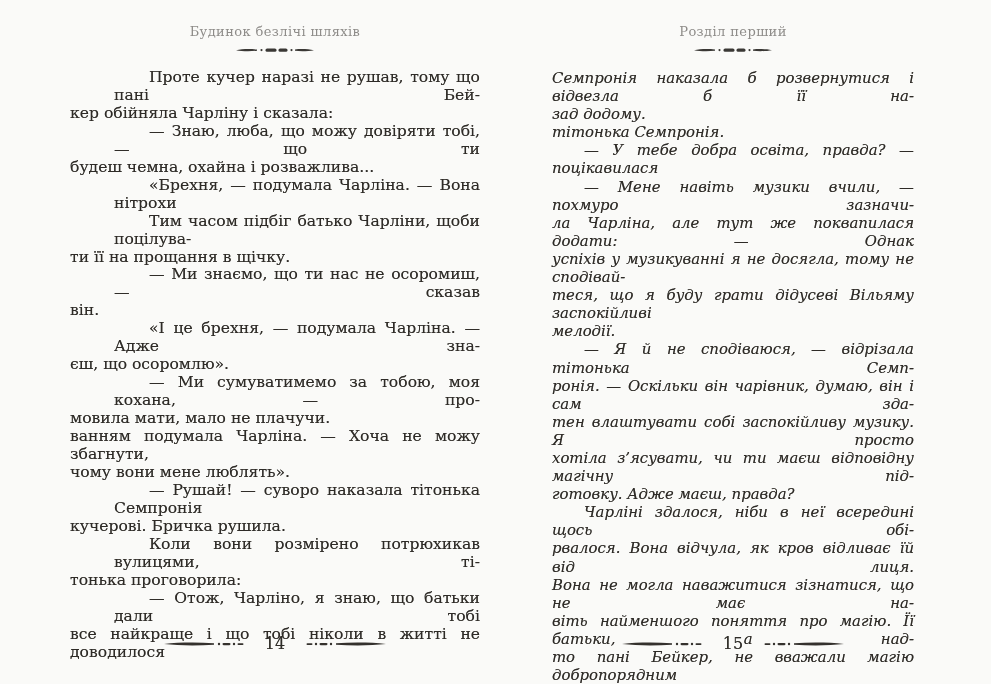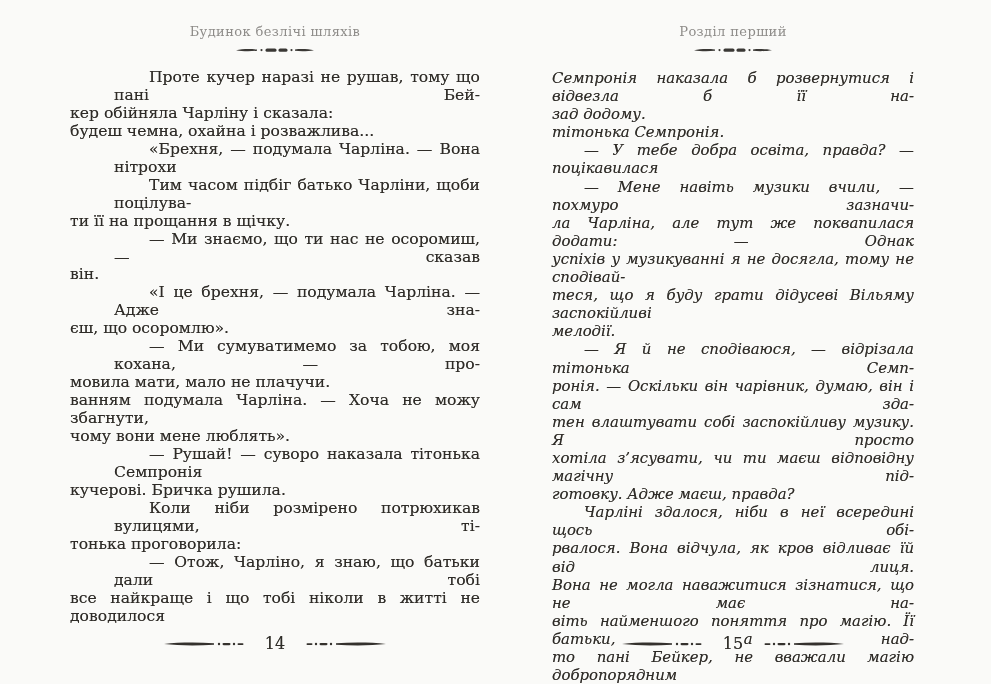--- a/index.html
+++ b/index.html
@@ -69,35 +69,36 @@
       <path d="M1 4.2 C 7 2.9, 15 2.7, 22 3.5 L22 4.7 C 15 5.4, 7 5.3, 1 4.2 Z"></path>
       <circle cx="26.5" cy="4.1" r="1.1"></circle>
       <rect x="30.5" y="2.4" width="11" height="3.4" rx="1.6"></rect>
       <rect x="43.5" y="2.4" width="9" height="3.4" rx="1.6"></rect>
       <circle cx="56.5" cy="4.1" r="1.1"></circle>
       <path d="M79 4.2 C 73 2.9, 65 2.7, 60 3.5 L60 4.7 C 65 5.4, 73 5.3, 79 4.2 Z"></path>
     </svg>
     <div class="body">
         <div class="line indent just">Проте кучер наразі не рушав, тому що пані Бей-</div>
         <div class="line">кер обійняла Чарліну і сказала:</div>
+        <div class="line indent just">— Знаю, люба, що можу довіряти тобі, — що ти</div>
         <div class="line">будеш чемна, охайна і розважлива...</div>
         <div class="line indent just">«Брехня, — подумала Чарліна. — Вона нітрохи</div>
         <div class="line indent just">Тим часом підбіг батько Чарліни, щоби поцілува-</div>
         <div class="line">ти її на прощання в щічку.</div>
         <div class="line indent just">— Ми знаємо, що ти нас не осоромиш, — сказав</div>
         <div class="line">він.</div>
         <div class="line indent just">«І це брехня, — подумала Чарліна. — Адже зна-</div>
         <div class="line">єш, що осоромлю».</div>
         <div class="line indent just">— Ми сумуватимемо за тобою, моя кохана, — про-</div>
         <div class="line">мовила мати, мало не плачучи.</div>
         <div class="line just">ванням подумала Чарліна. — Хоча не можу збагнути,</div>
         <div class="line">чому вони мене люблять».</div>
         <div class="line indent just">— Рушай! — суворо наказала тітонька Семпронія</div>
         <div class="line">кучерові. Бричка рушила.</div>
-        <div class="line indent just">Коли ніби розмірено потрюхикав вулицями, ті-</div>
+        <div class="line indent just">Коли вони розмірено потрюхикав вулицями, ті-</div>
         <div class="line">тонька проговорила:</div>
         <div class="line indent just">— Отож, Чарліно, я знаю, що батьки дали тобі</div>
         <div class="line just">все найкраще і що тобі ніколи в житті не доводилося</div>
       </div>
     <div class="pagefoot">
       <svg width="92" height="8" viewBox="0 0 92 8" aria-hidden="true">
         <path d="M0 4 C 14 2.4, 33 2.2, 50 3.3 L50 4.7 C 33 5.8, 14 5.6, 0 4 Z"></path>
         <circle cx="55" cy="4" r="1.2"></circle>
         <rect x="58.5" y="3" width="8" height="2.2" rx="1.1"></rect>
         <circle cx="70" cy="4" r="1.2"></circle>

